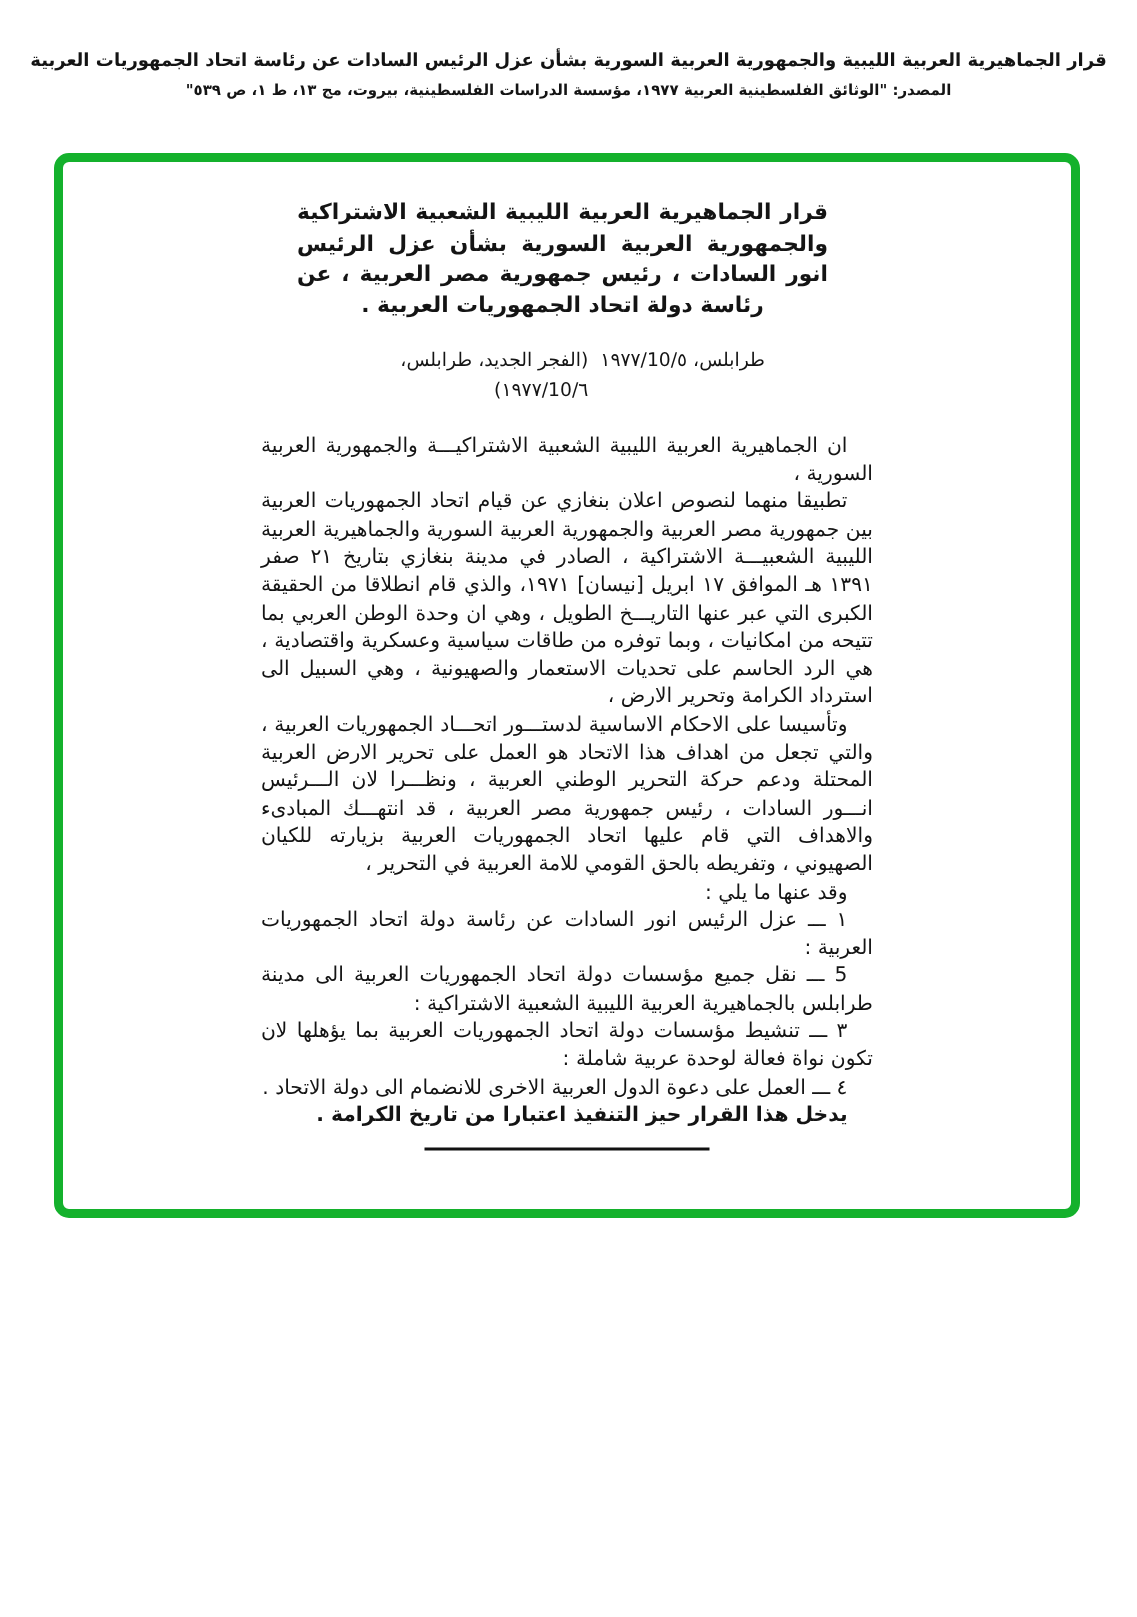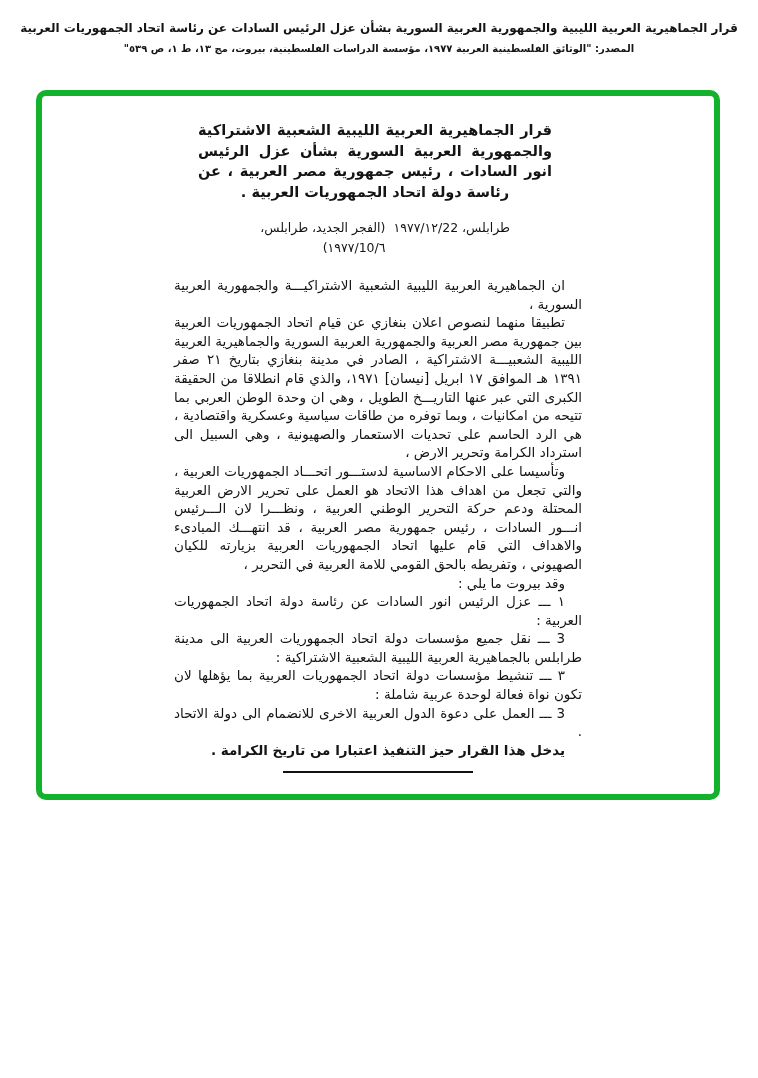--- a/index.html
+++ b/index.html
@@ -8,21 +8,21 @@
     height: 1078px;
     background: #ffffff;
     color: #141414;
     font-family: "DejaVu Sans", sans-serif;
     direction: rtl;
     overflow: hidden;
     position: relative;
   }
 
   
-  .page-header { padding-top: 20px; text-align: center; }
+  .page-header { padding-top: 32px; text-align: center; }
   .hdr-title {
     font-size: 12px;
     font-weight: bold;
     white-space: nowrap;
     line-height: 16px;
   }
   .hdr-source {
     font-size: 10px;
     font-weight: bold;
     white-space: nowrap;
@@ -95,32 +95,32 @@
   <div class="hdr-title">قرار الجماهيرية العربية الليبية والجمهورية العربية السورية بشأن عزل الرئيس السادات عن رئاسة اتحاد الجمهوريات العربية</div>
   <div class="hdr-source">المصدر:  "الوثائق الفلسطينية العربية ١٩٧٧، مؤسسة الدراسات الفلسطينية، بيروت، مج ١٣، ط ١، ص ٥٣٩"</div>
 </header>
 
 <div class="frame">
   <div class="content">
 
     <h1 class="doc-title">قرار الجماهيرية العربية الليبية الشعبية الاشتراكية والجمهورية العربية السورية بشأن عزل الرئيس انور السادات ، رئيس جمهورية مصر العربية ، عن رئاسة دولة اتحاد الجمهوريات العربية .</h1>
 
     <div class="dateline">
-      <span class="place-date">طرابلس، ١٩٧٧/١٢/22</span>
+      <span class="place-date">طرابلس، ١٩٧٧/10/٥</span>
       <span class="source-ref">(الفجر الجديد، طرابلس، ١٩٧٧/10/٦)</span>
     </div>
 
     <div class="body-text">
         <p class="para">ان الجماهيرية العربية الليبية الشعبية الاشتراكيـــة والجمهورية العربية السورية ،</p>
         <p class="para">تطبيقا منهما لنصوص اعلان بنغازي عن قيام اتحاد الجمهوريات العربية بين جمهورية مصر العربية والجمهورية العربية السورية والجماهيرية العربية الليبية الشعبيـــة الاشتراكية ، الصادر في مدينة بنغازي بتاريخ ٢١ صفر ١٣٩١ هـ الموافق ١٧ ابريل [نيسان] ١٩٧١، والذي قام انطلاقا من الحقيقة الكبرى التي عبر عنها التاريـــخ الطويل ، وهي ان وحدة الوطن العربي بما تتيحه من امكانيات ، وبما توفره من طاقات سياسية وعسكرية واقتصادية ، هي الرد الحاسم على تحديات الاستعمار والصهيونية ، وهي السبيل الى استرداد الكرامة وتحرير الارض ،</p>
         <p class="para">وتأسيسا على الاحكام الاساسية لدستـــور اتحـــاد الجمهوريات العربية ، والتي تجعل من اهداف هذا الاتحاد هو العمل على تحرير الارض العربية المحتلة ودعم حركة التحرير الوطني العربية ، ونظـــرا لان الـــرئيس انـــور السادات ، رئيس جمهورية مصر العربية ، قد انتهـــك المبادىء والاهداف التي قام عليها اتحاد الجمهوريات العربية بزيارته للكيان الصهيوني ، وتفريطه بالحق القومي للامة العربية في التحرير ،</p>
-        <p class="para">وقد بيروت ما يلي :</p>
+        <p class="para">وقد عنها ما يلي :</p>
         <p class="para">١ ـــ عزل الرئيس انور السادات عن رئاسة دولة اتحاد الجمهوريات العربية :</p>
-        <p class="para">3 ـــ نقل جميع مؤسسات دولة اتحاد الجمهوريات العربية الى مدينة طرابلس بالجماهيرية العربية الليبية الشعبية الاشتراكية :</p>
+        <p class="para">5 ـــ نقل جميع مؤسسات دولة اتحاد الجمهوريات العربية الى مدينة طرابلس بالجماهيرية العربية الليبية الشعبية الاشتراكية :</p>
         <p class="para">٣ ـــ تنشيط مؤسسات دولة اتحاد الجمهوريات العربية بما يؤهلها لان تكون نواة فعالة لوحدة عربية شاملة :</p>
-        <p class="para">3 ـــ العمل على دعوة الدول العربية الاخرى للانضمام الى دولة الاتحاد .</p>
+        <p class="para">٤ ـــ العمل على دعوة الدول العربية الاخرى للانضمام الى دولة الاتحاد .</p>
         <p class="para bold">يدخل هذا القرار حيز التنفيذ اعتبارا من تاريخ الكرامة .</p>
       </div>
 
     <hr class="end-rule">
 
   </div>
 </div>
 
 </body></html>

